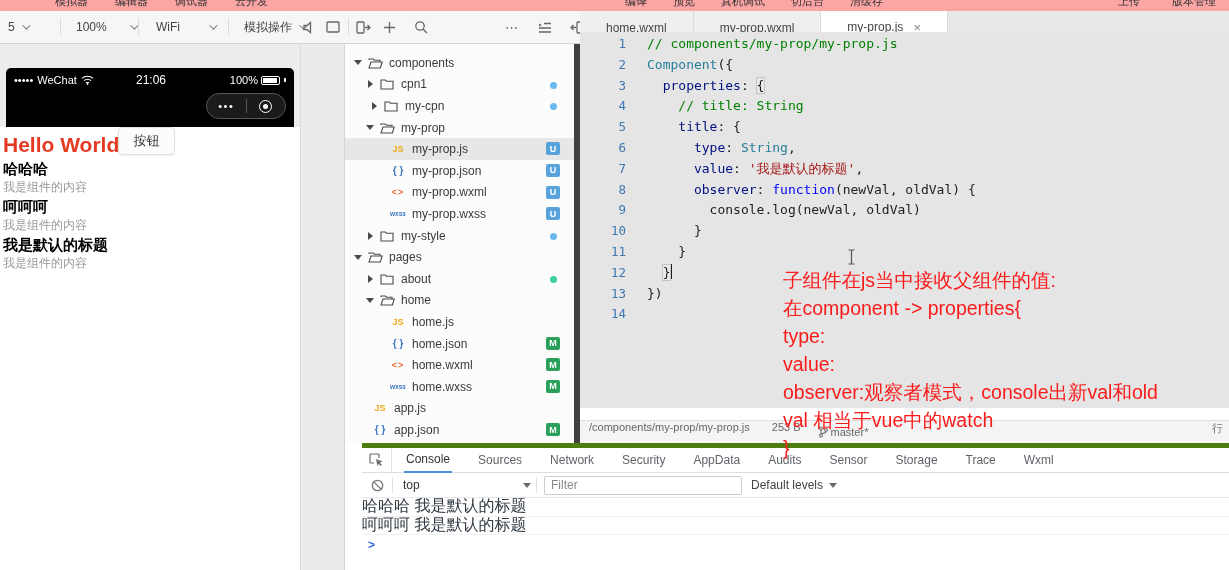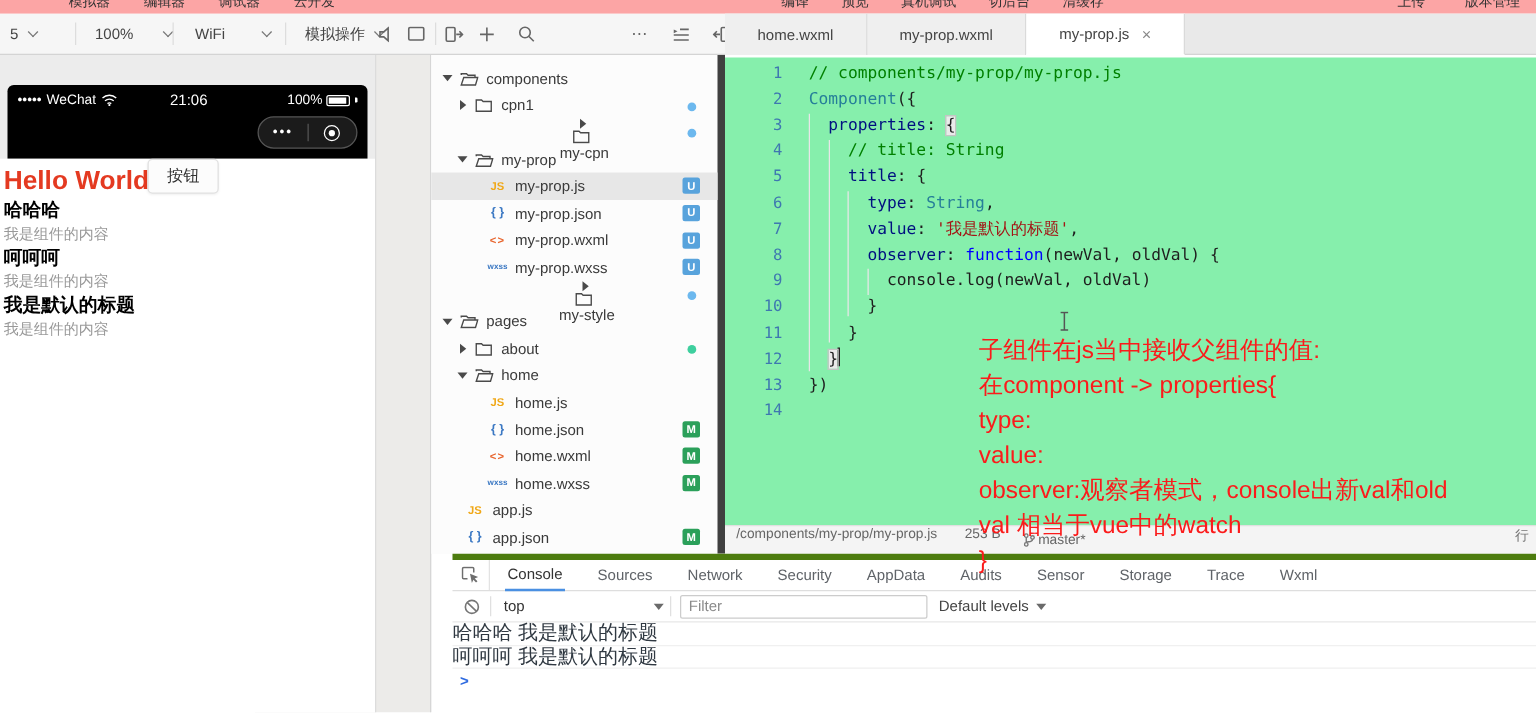--- a/index.html
+++ b/index.html
@@ -64,21 +64,21 @@
   .fico { width:18px; display:inline-flex; justify-content:center; margin-right:5px; flex:none; }
   .fico svg { stroke:#4a4a4a; fill:none; stroke-width:1.1; }
   .ft-js { color:#f0a818; font-weight:bold; font-size:9px; }
   .ft-json { color:#3b78c3; font-weight:bold; font-size:10px; }
   .ft-wxml { color:#e8642c; font-weight:bold; font-size:9px; letter-spacing:1px; }
   .ft-wxss { color:#3b78c3; font-weight:bold; font-size:6.5px; }
   .badge { position:absolute; right:14px; top:4px; width:14px; height:13px; border-radius:2px; color:#fff; font-size:9px; font-weight:bold; display:flex; align-items:center; justify-content:center; }
   .dot { position:absolute; right:17px; top:8px; width:7px; height:7px; border-radius:50%; }
 
   
-  #editor { left:580px; top:46px; width:649px; height:376px; background:#86efac; overflow:hidden; }
+  #editor { left:580px; top:32px; width:649px; height:376px; background:#e5e5e5; overflow:hidden; }
   .guide { position:absolute; width:1px; background:#e7e7e7; }
   .code-line { height:20.8px; line-height:20.8px; white-space:pre; font-family:"DejaVu Sans Mono","Liberation Mono",monospace; font-size:13px; }
   .ln { display:inline-block; width:46px; text-align:right; color:#3e78b0; margin-right:21px; font-size:12.5px; }
   .tok-com{color:#008000} .tok-cls{color:#267f99} .tok-prop{color:#001080} .tok-kw{color:#0000ff} .tok-str{color:#a31515} .tok-pl{color:#1e1e1e}
   .tok-br{color:#1e1e1e; background:#eaeaea; outline:1px solid #c4c4c4;}
   .tok-cur{display:inline-block; width:1.5px; height:15px; background:#222; vertical-align:-2px;}
 
   
   #ed-status { left:580px; top:420px; width:649px; height:23px; background:#f4f4f4; border-top:1px solid #e0e0e0; display:flex; font-size:11px; color:#666; }
   #st-path { margin-left:9px; }
@@ -281,21 +281,21 @@
         <i class="arr-closed"></i>
       </span>
       <span class="fico">
         <svg width="14" height="12" viewBox="0 0 14 12">
           <path d="M1 11 V2 H5.2 L6.5 3.2 H13 V11 H1 Z"></path>
         </svg>
       </span>
       <span>cpn1</span>
       <span class="dot" style="background: rgb(108, 184, 238);"></span>
     </div>
-    <div class="trow" style="padding-left: 16px; flex-direction: column;">
+    <div class="trow" style="padding-left: 24px;">
       <span class="arr">
         <i class="arr-closed"></i>
       </span>
       <span class="fico">
         <svg width="14" height="12" viewBox="0 0 14 12">
           <path d="M1 11 V2 H5.2 L6.5 3.2 H13 V11 H1 Z"></path>
         </svg>
       </span>
       <span>my-cpn</span>
       <span class="dot" style="background: rgb(108, 184, 238);"></span>
@@ -333,21 +333,21 @@
       <span>my-prop.wxml</span>
       <span class="badge" style="background: rgb(88, 163, 220);">U</span>
     </div>
     <div class="trow" style="padding-left: 44px;">
       <span class="fico">
         <span class="ft-wxss">wxss</span>
       </span>
       <span>my-prop.wxss</span>
       <span class="badge" style="background: rgb(88, 163, 220);">U</span>
     </div>
-    <div class="trow" style="padding-left: 20px; flex-direction: column;">
+    <div class="trow" style="padding-left: 20px;">
       <span class="arr">
         <i class="arr-closed"></i>
       </span>
       <span class="fico">
         <svg width="14" height="12" viewBox="0 0 14 12">
           <path d="M1 11 V2 H5.2 L6.5 3.2 H13 V11 H1 Z"></path>
         </svg>
       </span>
       <span>my-style</span>
       <span class="dot" style="background: rgb(108, 184, 238);"></span>

